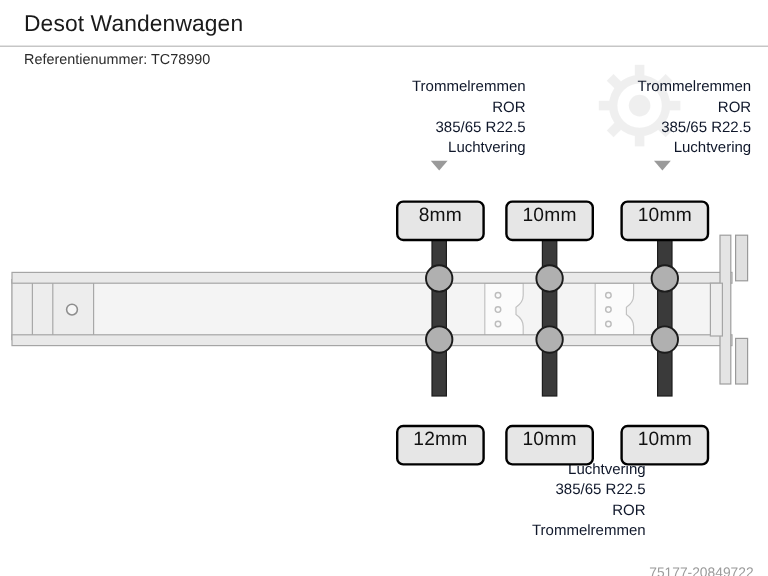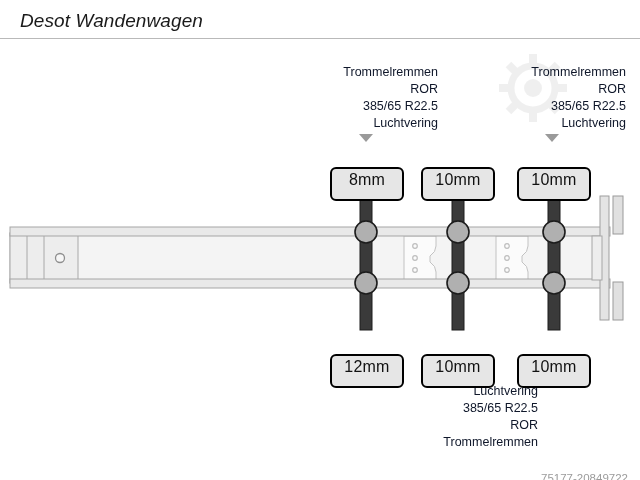--- a/index.html
+++ b/index.html
@@ -22,21 +22,20 @@
 
   
   #title {
     position: absolute;
     left: 20px;
     top: 10px;
     font-size: 19px;
     color: #1a1a1a;
     letter-spacing: 0.1px;
     white-space: nowrap;
-    font-style: italic;
   }
   #header-rule {
     position: absolute;
     left: 0;
     top: 38px;
     width: 640px;
     height: 1px;
     background: #b9b9b9;
   }
   #refline {
@@ -121,20 +120,21 @@
     white-space: nowrap;
   }
 </style>
 </head>
 <body>
 
 <div id="page">
 
   <div id="title">Desot Wandenwagen</div>
   <div id="header-rule"></div>
+  <div id="refline">Referentienummer: TC78990</div>
 
   <div id="watermark">
     <svg width="72" height="72" viewBox="0 0 72 72">
       <circle cx="36" cy="36" r="22" fill="none" stroke="#555555" stroke-width="7"></circle>
       <circle cx="36" cy="36" r="9" fill="#555555"></circle>
       <g fill="#555555">
         <rect x="32" y="2" width="8" height="11"></rect>
         <rect x="32" y="59" width="8" height="11"></rect>
         <rect x="2" y="32" width="11" height="8"></rect>
         <rect x="59" y="32" width="11" height="8"></rect>

